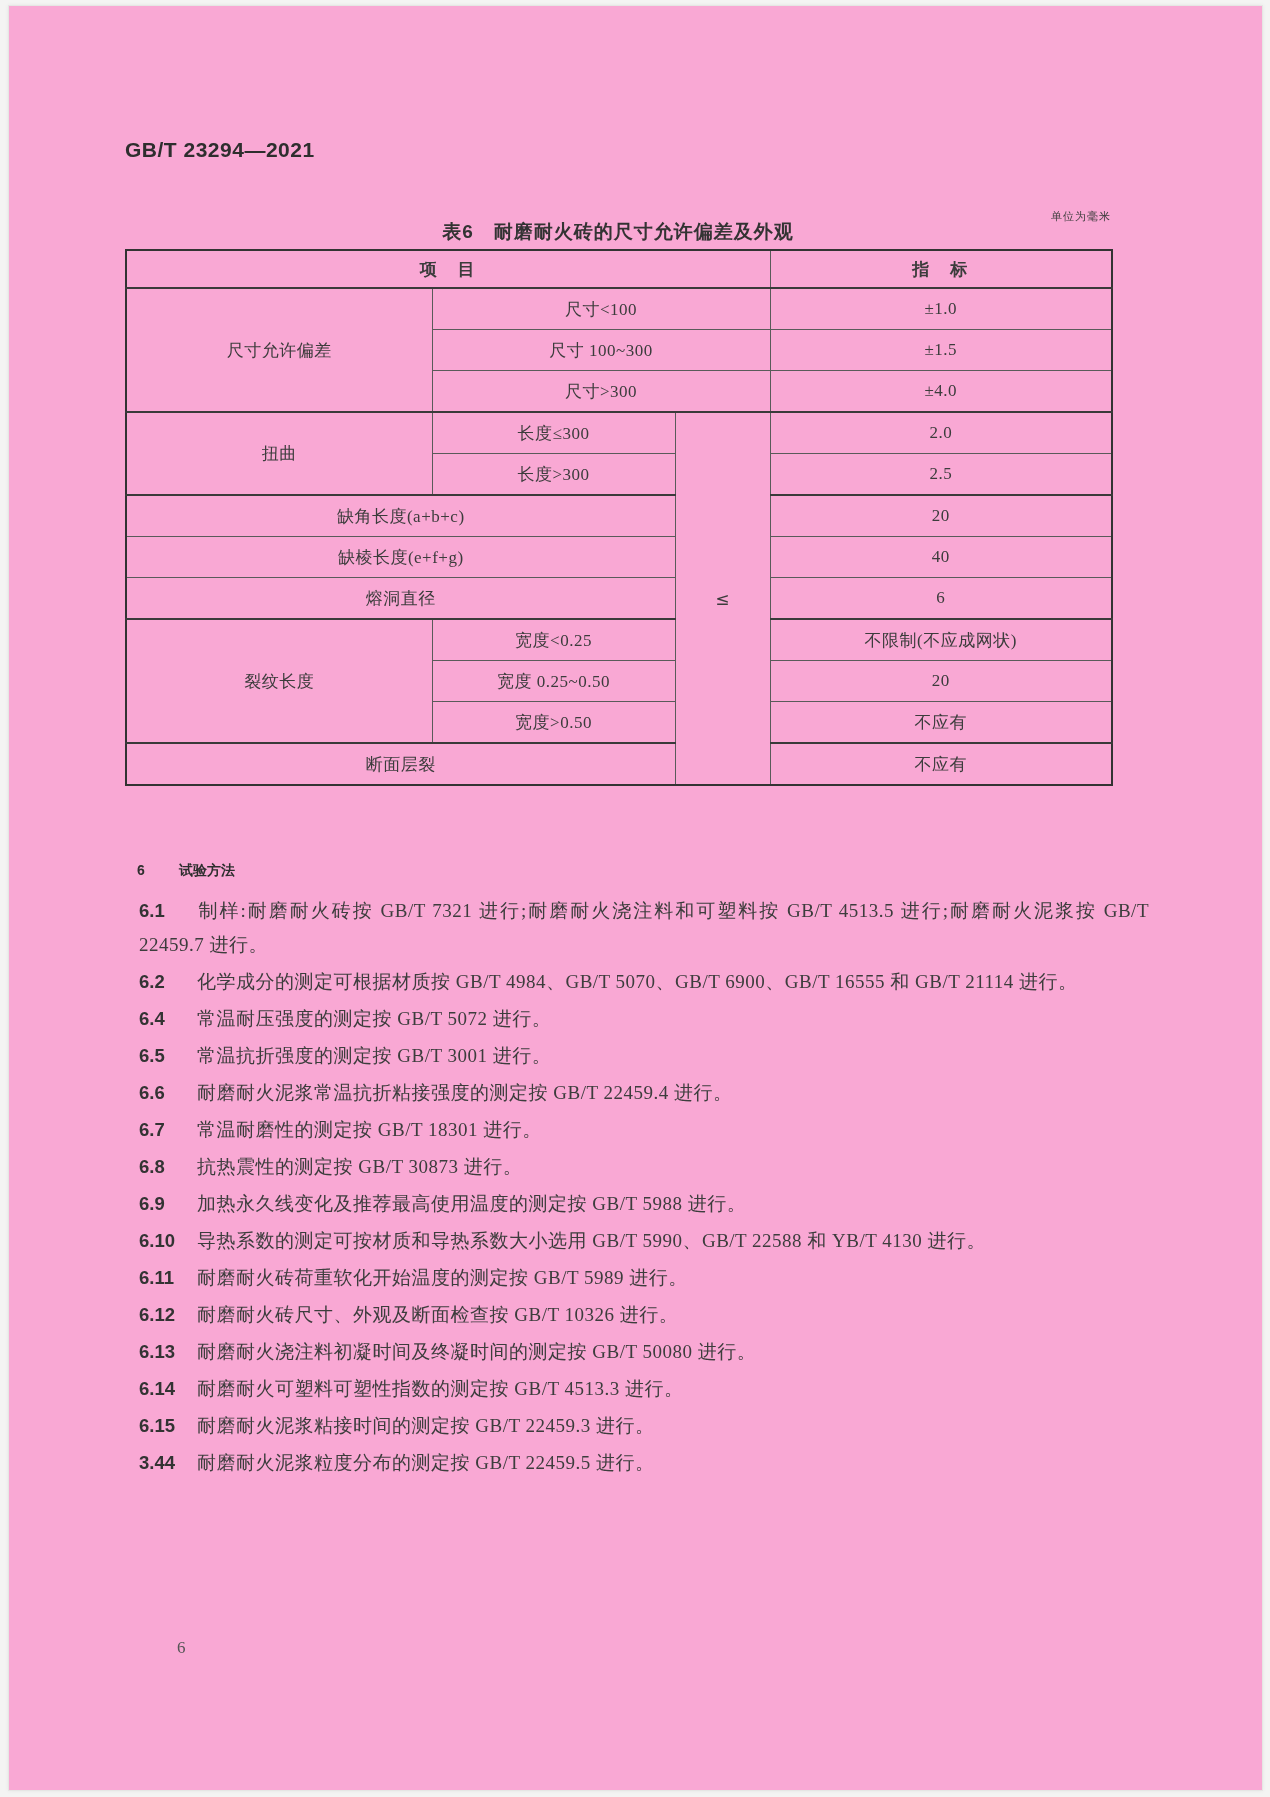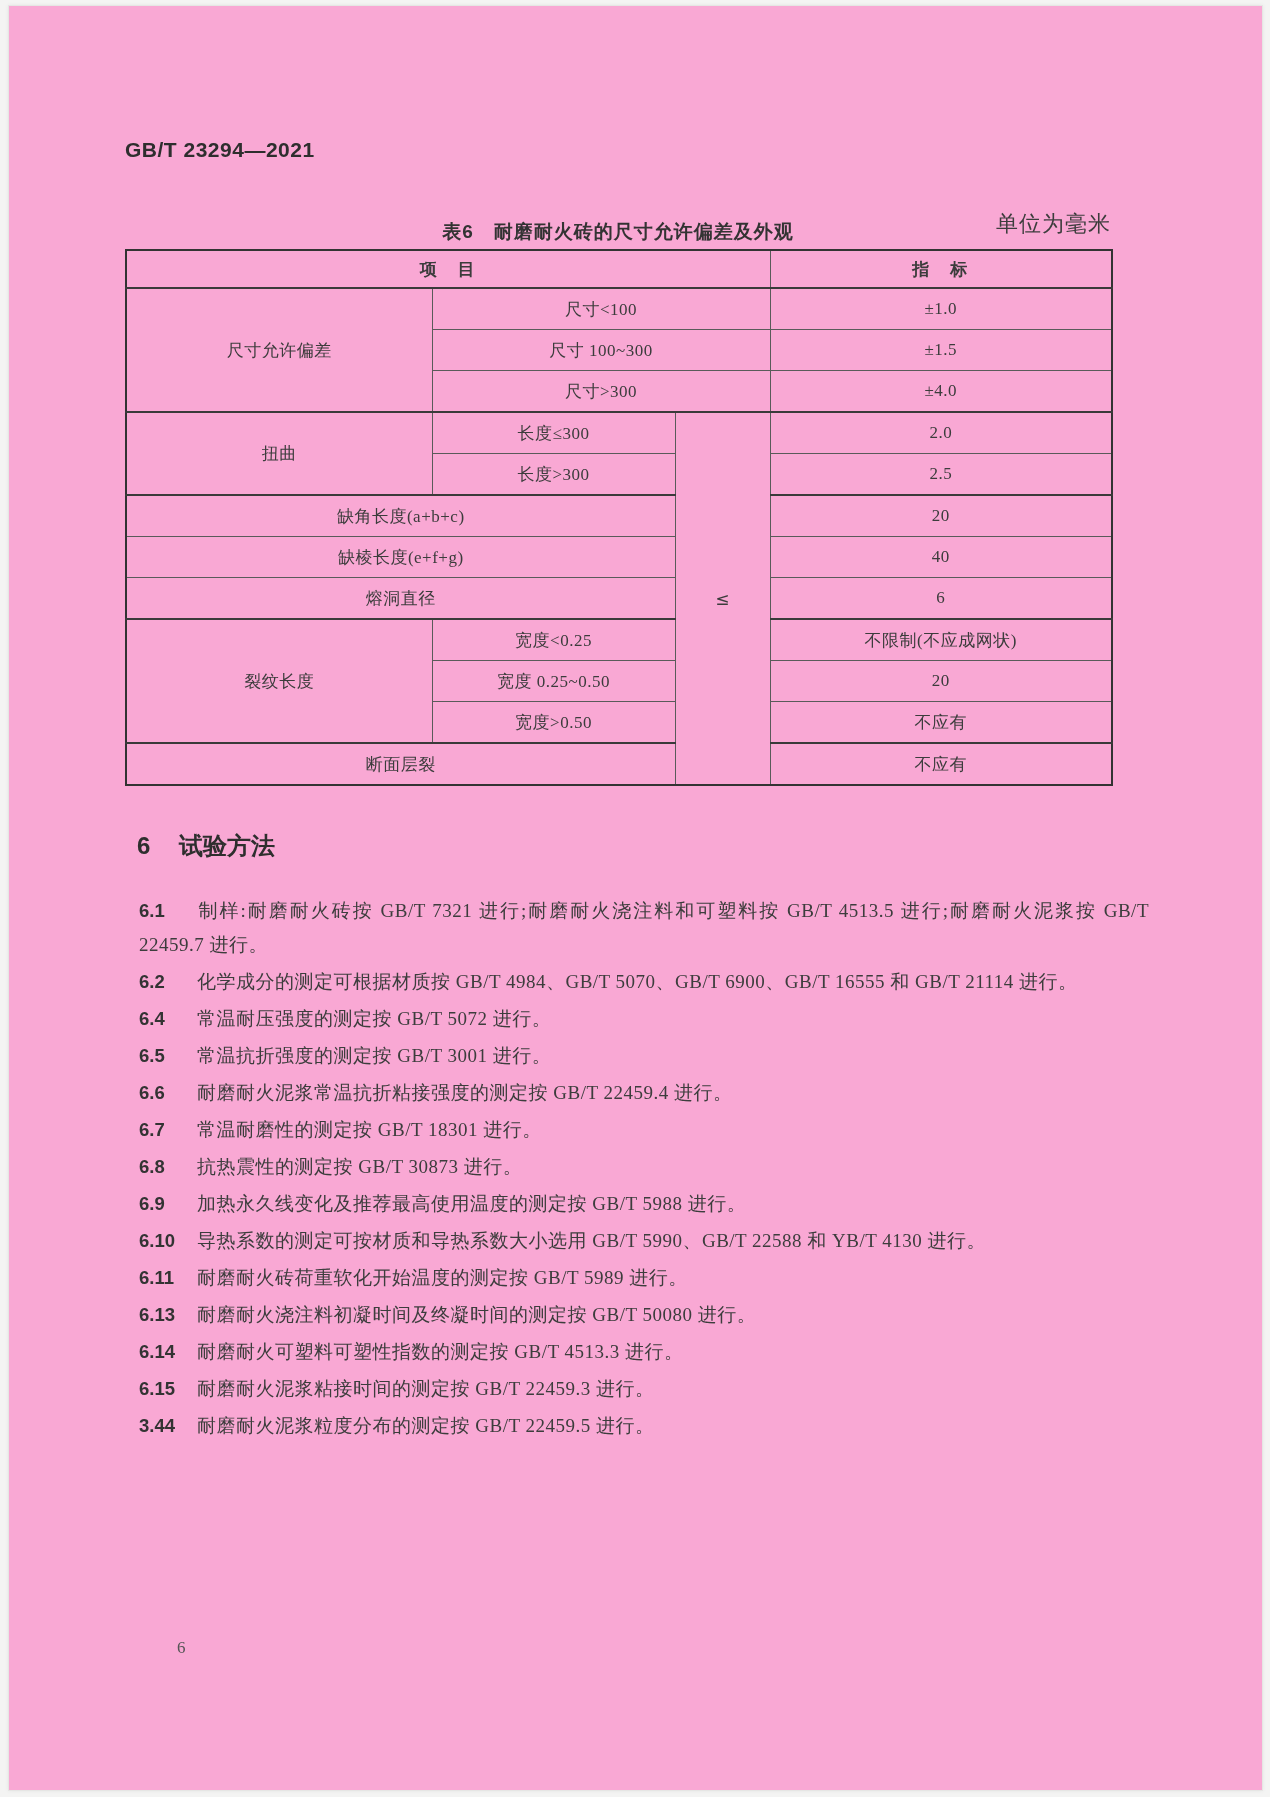--- a/index.html
+++ b/index.html
@@ -5,32 +5,32 @@
   html,body{margin:0;padding:0;background:#ededed;}
   .canvas{position:relative;width:1270px;height:1797px;background:#f4f4f3;overflow:hidden;
           font-family:"Liberation Serif","DejaVu Serif",serif;color:#3a3a3a;}
   .page{position:absolute;left:8px;top:5px;right:7px;bottom:6px;background:#f9a8d4;
         border:1px solid #e6e6e4;box-shadow:0 0 4px rgba(0,0,0,.06);}
   .doc-number{position:absolute;left:116px;top:132px;font-family:"Liberation Sans","DejaVu Sans",sans-serif;
               font-weight:700;font-size:21px;letter-spacing:.5px;color:#2e2e2e;}
   .caption-row{position:absolute;left:116px;top:200px;width:986px;height:26px;}
   .caption{display:block;text-align:center;font-family:Liberation Sans, sans-serif;
            font-weight:700;font-size:19px;color:#333;letter-spacing:1px;margin-top:13px;}
-  .unit{position:absolute;right:0;top:3px;font-size:22px;color:#3d3d3d;letter-spacing:1px;text-align:right;}
+  .unit{position:absolute;right:0;top:3px;font-size:11px;color:#3d3d3d;letter-spacing:1px;text-align:right;}
   table.spec{position:absolute;left:116px;top:243px;width:986px;border-collapse:collapse;table-layout:fixed;}
   table.spec td,table.spec th{border:1px solid #5a5a5a;text-align:center;vertical-align:middle;
            font-size:17px;font-weight:400;color:#3c3c3c;padding:0;letter-spacing:.5px;}
   table.spec{border:2px solid #333;}
   tr.hdr th{height:36px;font-weight:700;letter-spacing:2px;border-bottom:2px solid #3a3a3a;}
   tr.row td{height:40px;}
   tr.thick td{border-top:2px solid #3a3a3a;margin-left:26px;}
   td.le-cell{font-size:26px;color:#4a4a4a;font-family:"DejaVu Sans",sans-serif;}
   td.bold{font-weight:700;color:#2f2f2f;letter-spacing:2px;}
-  .sec-heading{position:absolute;left:128px;top:824px;font-family:"Liberation Sans","DejaVu Sans",sans-serif;
-               font-weight:700;font-size:24px;color:#2e2e2e;}
+  .sec-heading{position:absolute;left:128px;top:856px;font-family:"Liberation Sans","DejaVu Sans",sans-serif;
+               font-weight:700;font-size:14px;color:#2e2e2e;}
   .sec-heading .sec-num{display:inline-block;min-width:42px;}
   .methods{position:absolute;left:130px;top:888px;width:1010px;}
   .methods p{margin:0 0 3px;line-height:34px;font-size:19px;text-align:justify;color:#3d3d3d;
              letter-spacing:.5px;}
   .methods .num{display:inline-block;min-width:58px;font-family:"Liberation Sans","DejaVu Sans",sans-serif;
                 font-weight:600;font-size:18.5px;color:#333;letter-spacing:0;}
   .page-number{position:absolute;left:168px;top:1632px;font-size:17px;color:#555;}
 </style>
 </head>
 <body>
@@ -120,20 +120,21 @@
     <p><span class="num">6.1</span><span>制样:耐磨耐火砖按 GB/T 7321 进行;耐磨耐火浇注料和可塑料按 GB/T 4513.5 进行;耐磨耐火泥浆按 GB/T 22459.7 进行。</span></p>
     <p><span class="num">6.2</span><span>化学成分的测定可根据材质按 GB/T 4984、GB/T 5070、GB/T 6900、GB/T 16555 和 GB/T 21114 进行。</span></p>
     <p><span class="num">6.4</span><span>常温耐压强度的测定按 GB/T 5072 进行。</span></p>
     <p><span class="num">6.5</span><span>常温抗折强度的测定按 GB/T 3001 进行。</span></p>
     <p><span class="num">6.6</span><span>耐磨耐火泥浆常温抗折粘接强度的测定按 GB/T 22459.4 进行。</span></p>
     <p><span class="num">6.7</span><span>常温耐磨性的测定按 GB/T 18301 进行。</span></p>
     <p><span class="num">6.8</span><span>抗热震性的测定按 GB/T 30873 进行。</span></p>
     <p><span class="num">6.9</span><span>加热永久线变化及推荐最高使用温度的测定按 GB/T 5988 进行。</span></p>
     <p><span class="num">6.10</span><span>导热系数的测定可按材质和导热系数大小选用 GB/T 5990、GB/T 22588 和 YB/T 4130 进行。</span></p>
     <p><span class="num">6.11</span><span>耐磨耐火砖荷重软化开始温度的测定按 GB/T 5989 进行。</span></p>
+    <p><span class="num">6.12</span><span>耐磨耐火砖尺寸、外观及断面检查按 GB/T 10326 进行。</span></p>
     <p><span class="num">6.13</span><span>耐磨耐火浇注料初凝时间及终凝时间的测定按 GB/T 50080 进行。</span></p>
     <p><span class="num">6.14</span><span>耐磨耐火可塑料可塑性指数的测定按 GB/T 4513.3 进行。</span></p>
     <p><span class="num">6.15</span><span>耐磨耐火泥浆粘接时间的测定按 GB/T 22459.3 进行。</span></p>
     <p><span class="num">3.44</span><span>耐磨耐火泥浆粒度分布的测定按 GB/T 22459.5 进行。</span></p>
   </div>
 
   <div class="page-number">6</div>
 
 </div>
 </div>

